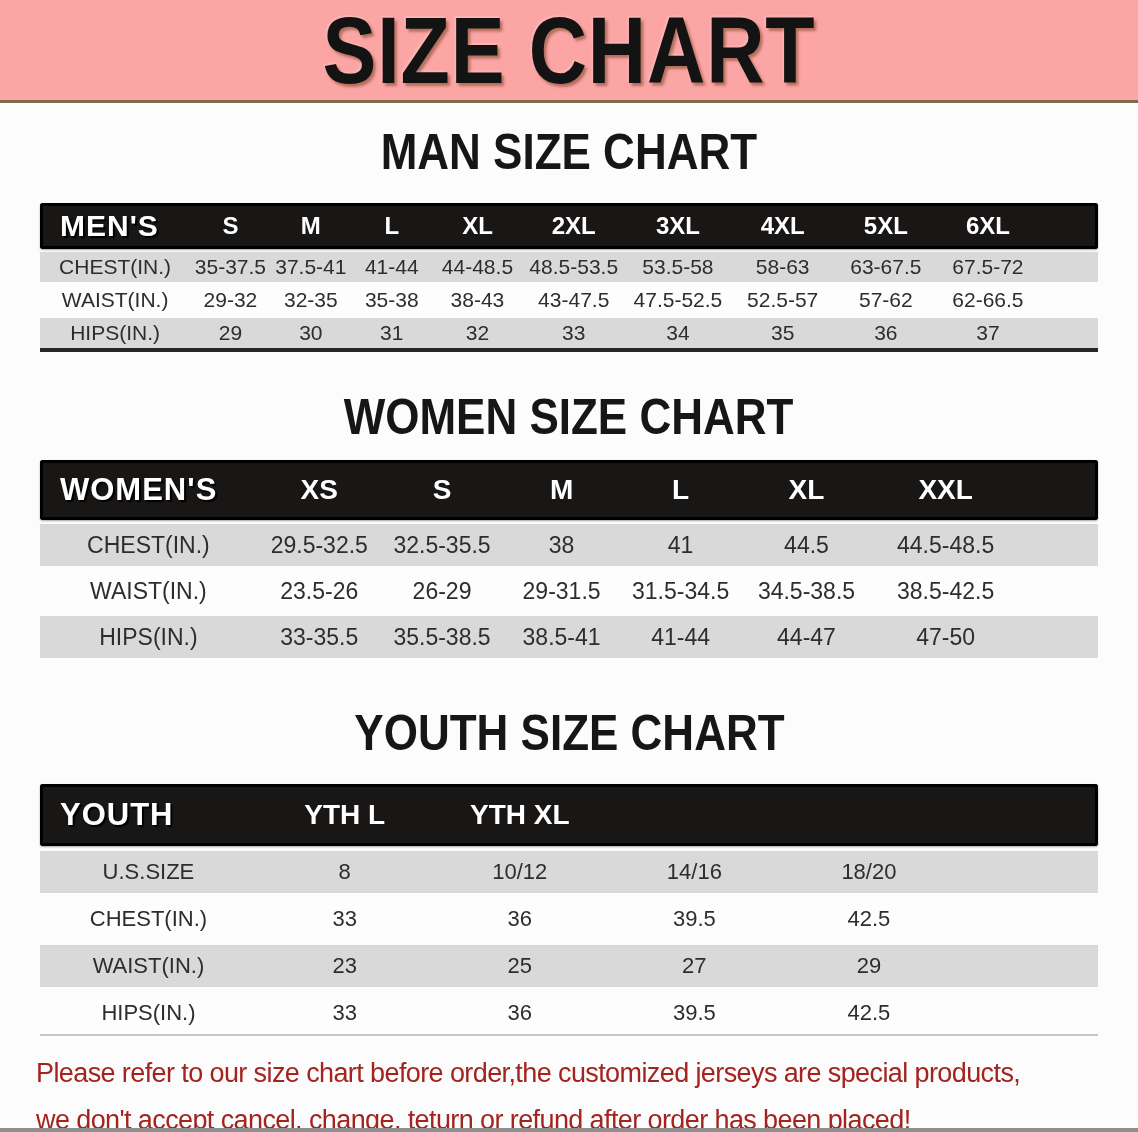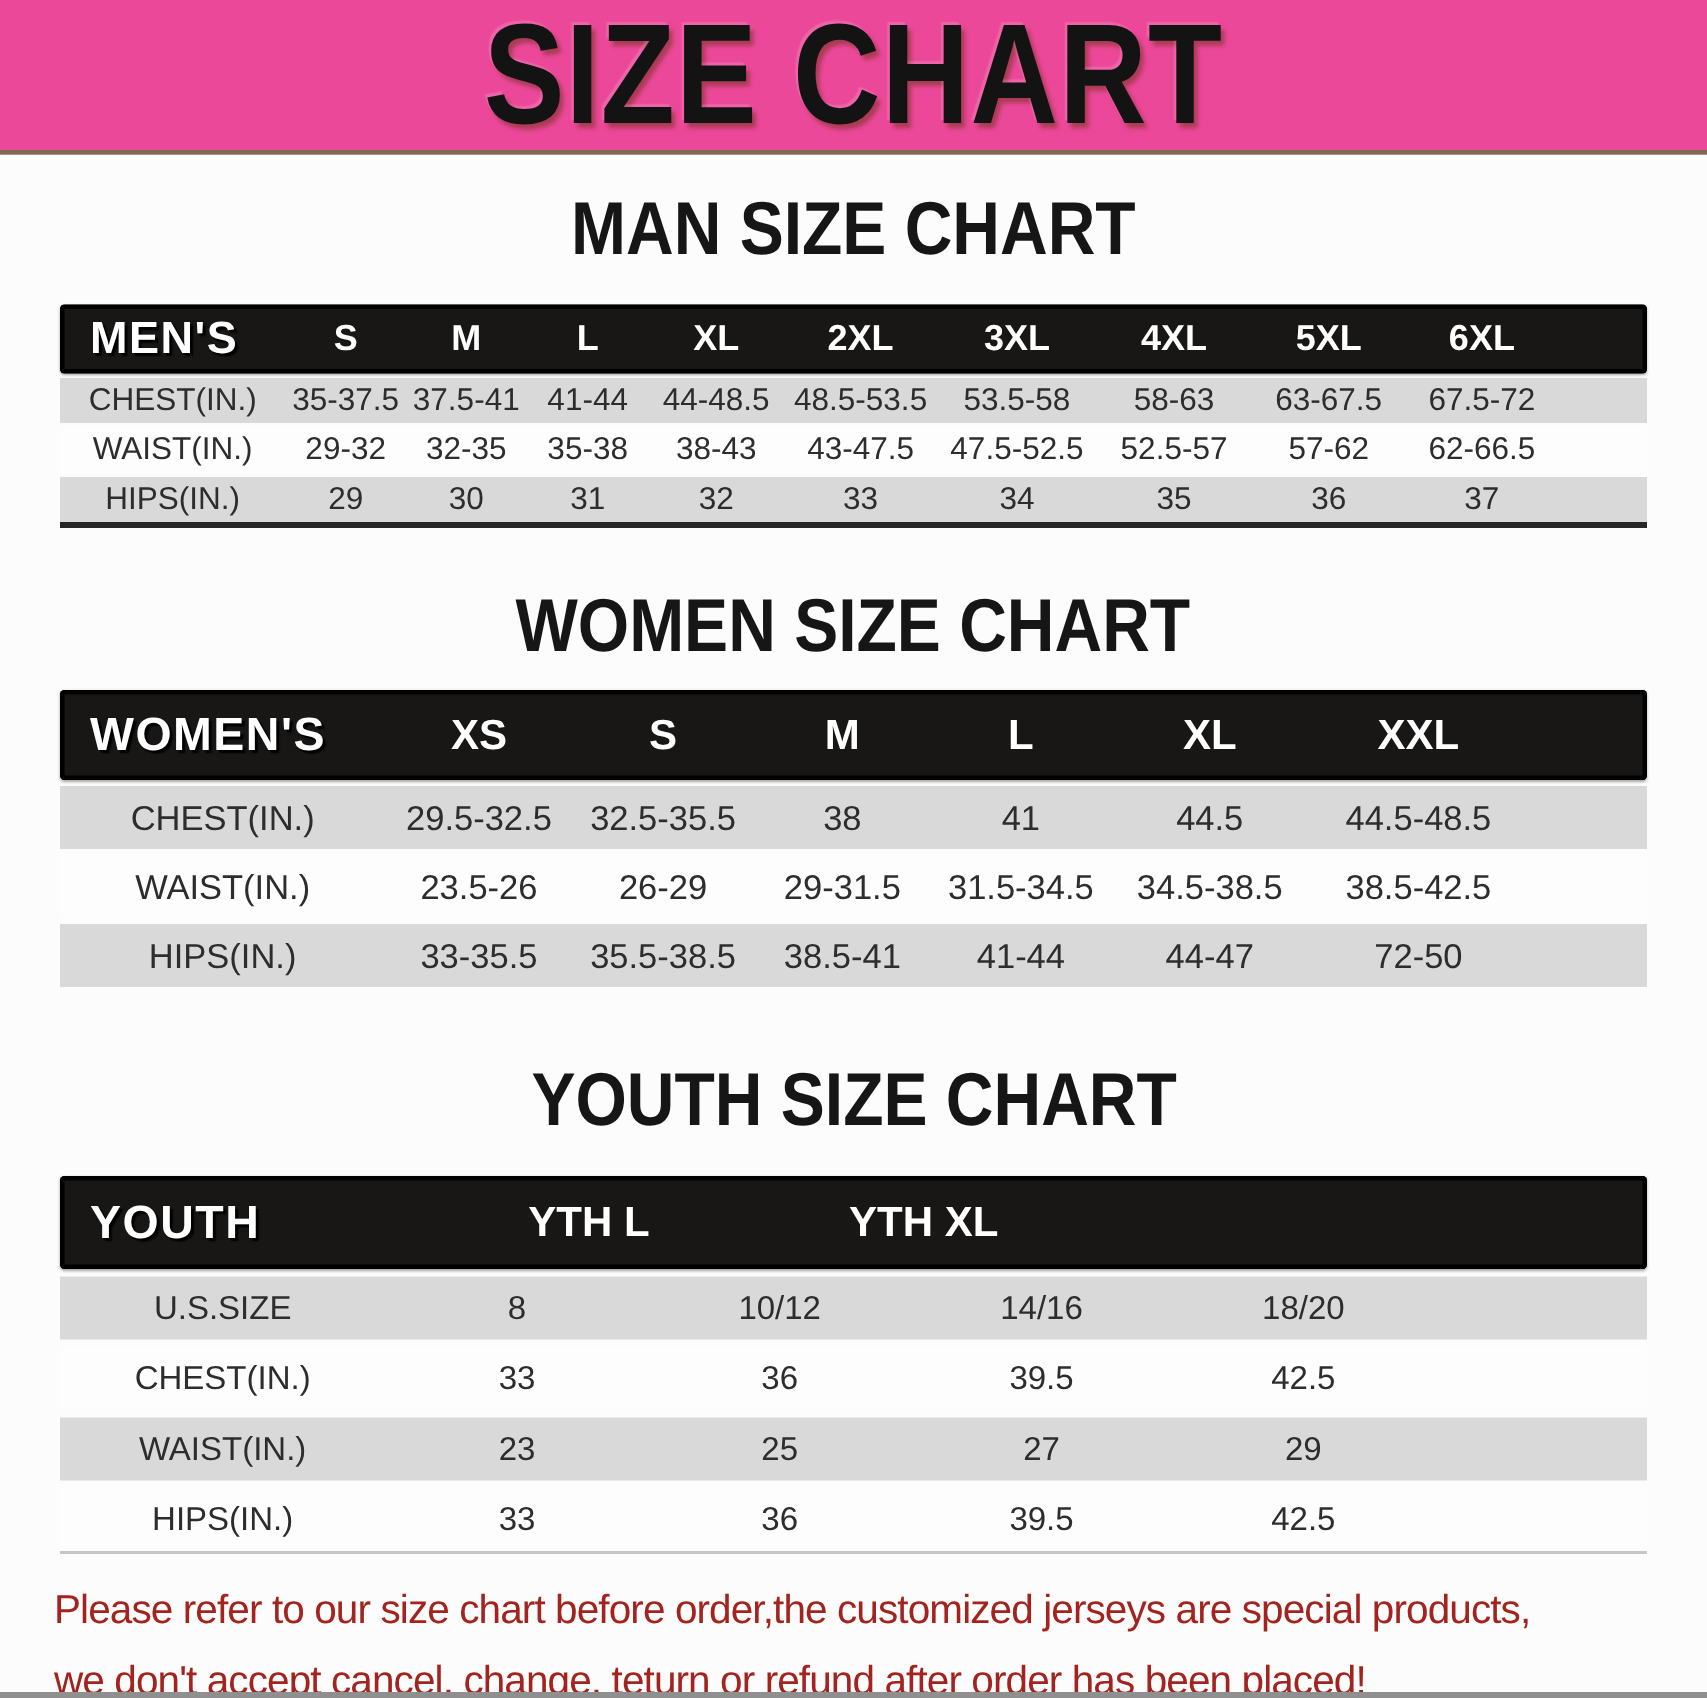--- a/index.html
+++ b/index.html
@@ -5,21 +5,21 @@
   html, body { margin:0; padding:0; }
   body {
     width:1138px; height:1132px;
     background:#fcfcfc;
     font-family:"Liberation Sans", sans-serif;
     position:relative; overflow:hidden;
   }
 
   
   .banner {
-    height:100px; background:#ec4899;
+    height:100px; background:#fca5a5;
     display:flex; align-items:center; justify-content:center;
     border-bottom:3px solid #7d6a52;
   }
   .banner .t {
     display:inline-block;
     font-size:95px; font-weight:800; color:#131313;
     line-height:0.95; letter-spacing:1px;
     transform:scaleX(0.85);
     text-shadow:-2px -2px 1px rgba(255,255,255,0.16), 3px 3px 3px rgba(90,45,0,0.45);
     white-space:nowrap;
@@ -59,21 +59,21 @@
   .band .size { text-align:center; font-weight:600; white-space:nowrap; }
 
   .men-band   { height:46px; }
   .men-band .corner { font-size:30px; letter-spacing:1px; }
   .men-band .size   { font-size:24px; }
 
   .women-band { height:60px; }
   .women-band .corner { font-size:31px; letter-spacing:1px; }
   .women-band .size   { font-size:28px; }
 
-  .youth-band { height:62px;gap:48px; }
+  .youth-band { height:62px; }
   .youth-band .corner { font-size:31px; letter-spacing:1px; }
   .youth-band .size   { font-size:28px; }
 
   .trow { display:grid; align-items:center; color:#2d2d2d; }
   .trow.gray  { background:#d9d9d9; }
   .trow.white { background:#fdfdfd; }
   .trow .rlabel, .trow .val { text-align:center; white-space:nowrap; }
 
   .men-table .trow   { height:30px; margin-top:3px; font-size:21px; }
   .women-table .trow { height:42px; margin-top:4px; font-size:23px; }
@@ -185,21 +185,21 @@
     <div class="val">34.5-38.5</div>
     <div class="val">38.5-42.5</div>
   </div>
   <div class="trow gray women-grid">
     <div class="rlabel">HIPS(IN.)</div>
     <div class="val">33-35.5</div>
     <div class="val">35.5-38.5</div>
     <div class="val">38.5-41</div>
     <div class="val">41-44</div>
     <div class="val">44-47</div>
-    <div class="val">72-50</div>
+    <div class="val">47-50</div>
   </div>
 </div>
 
 <div class="section-heading heading-youth">
   <span class="t">YOUTH SIZE CHART</span>
 </div>
 
 <div class="size-table youth-table">
   <div class="band youth-band youth-grid">
     <div class="corner">YOUTH</div>

